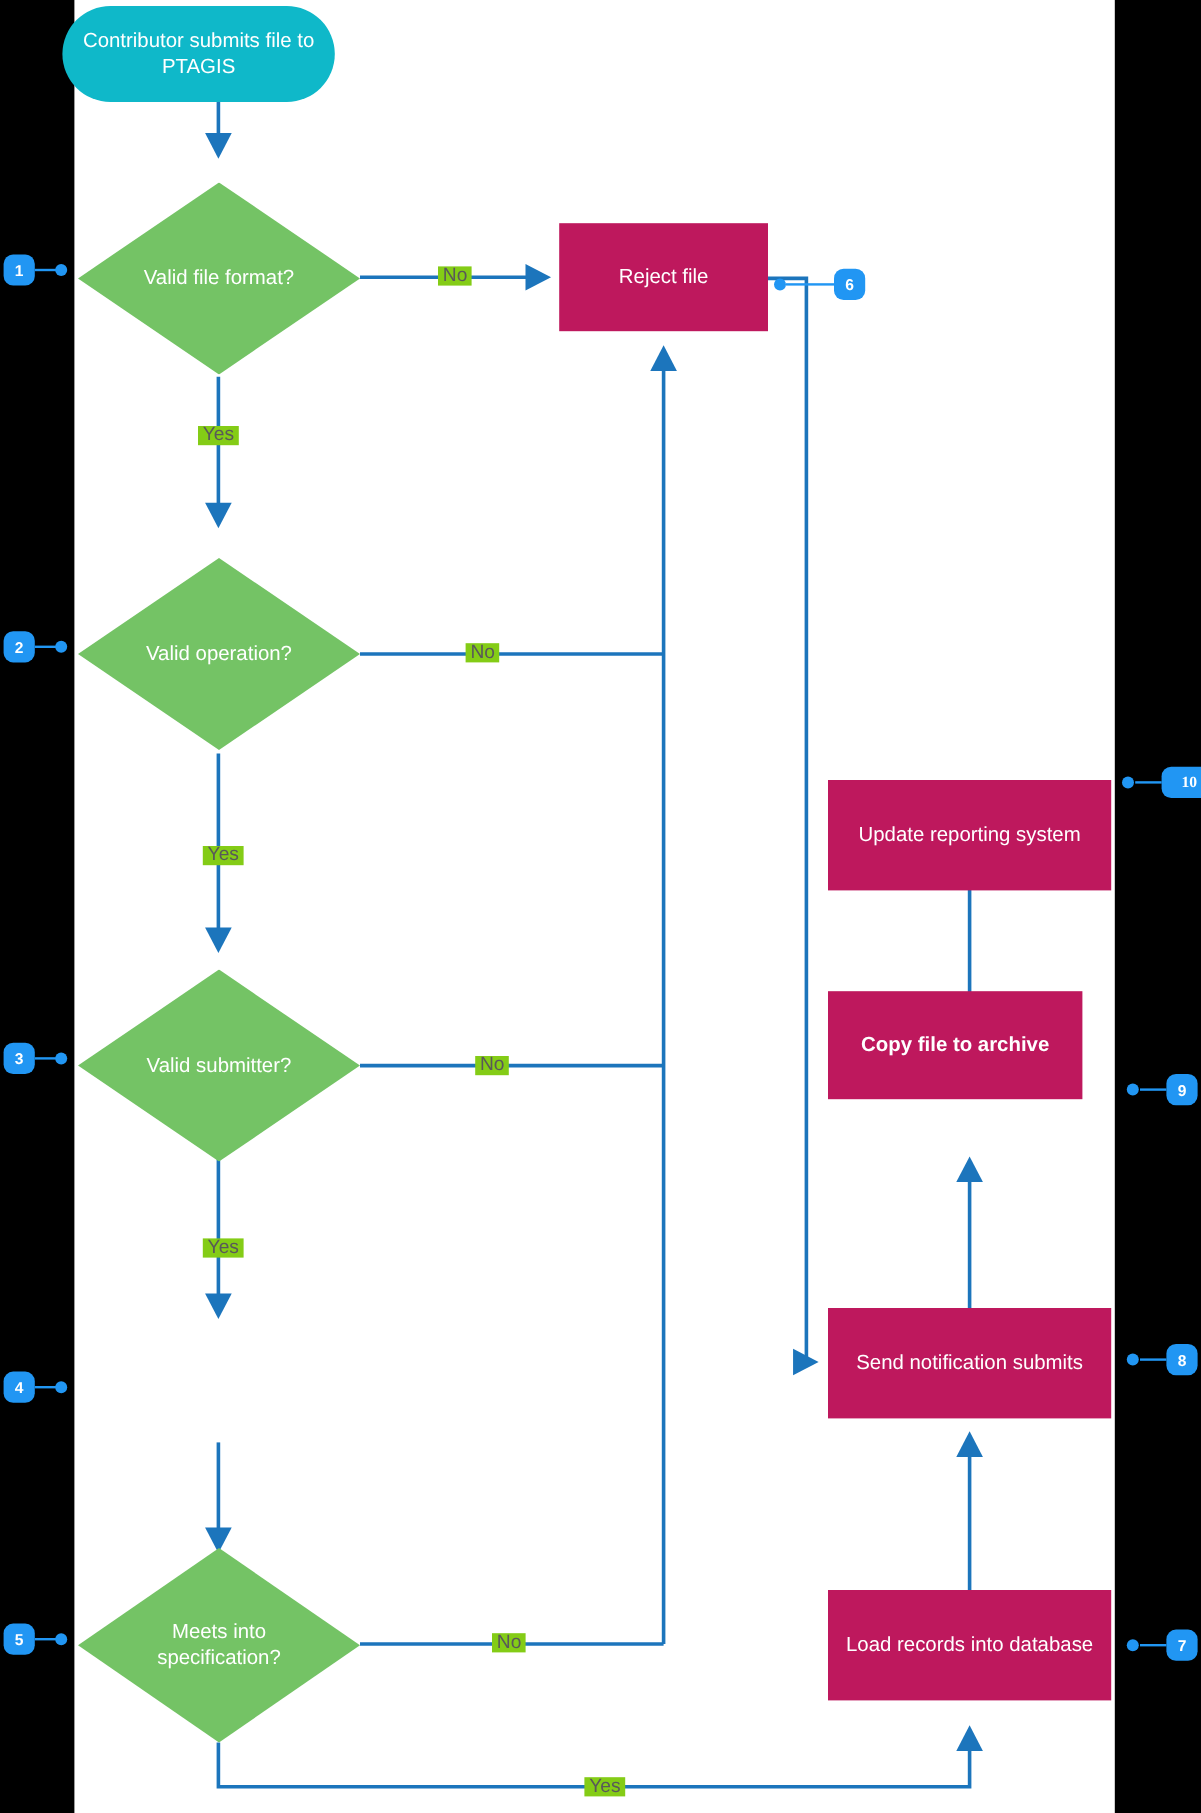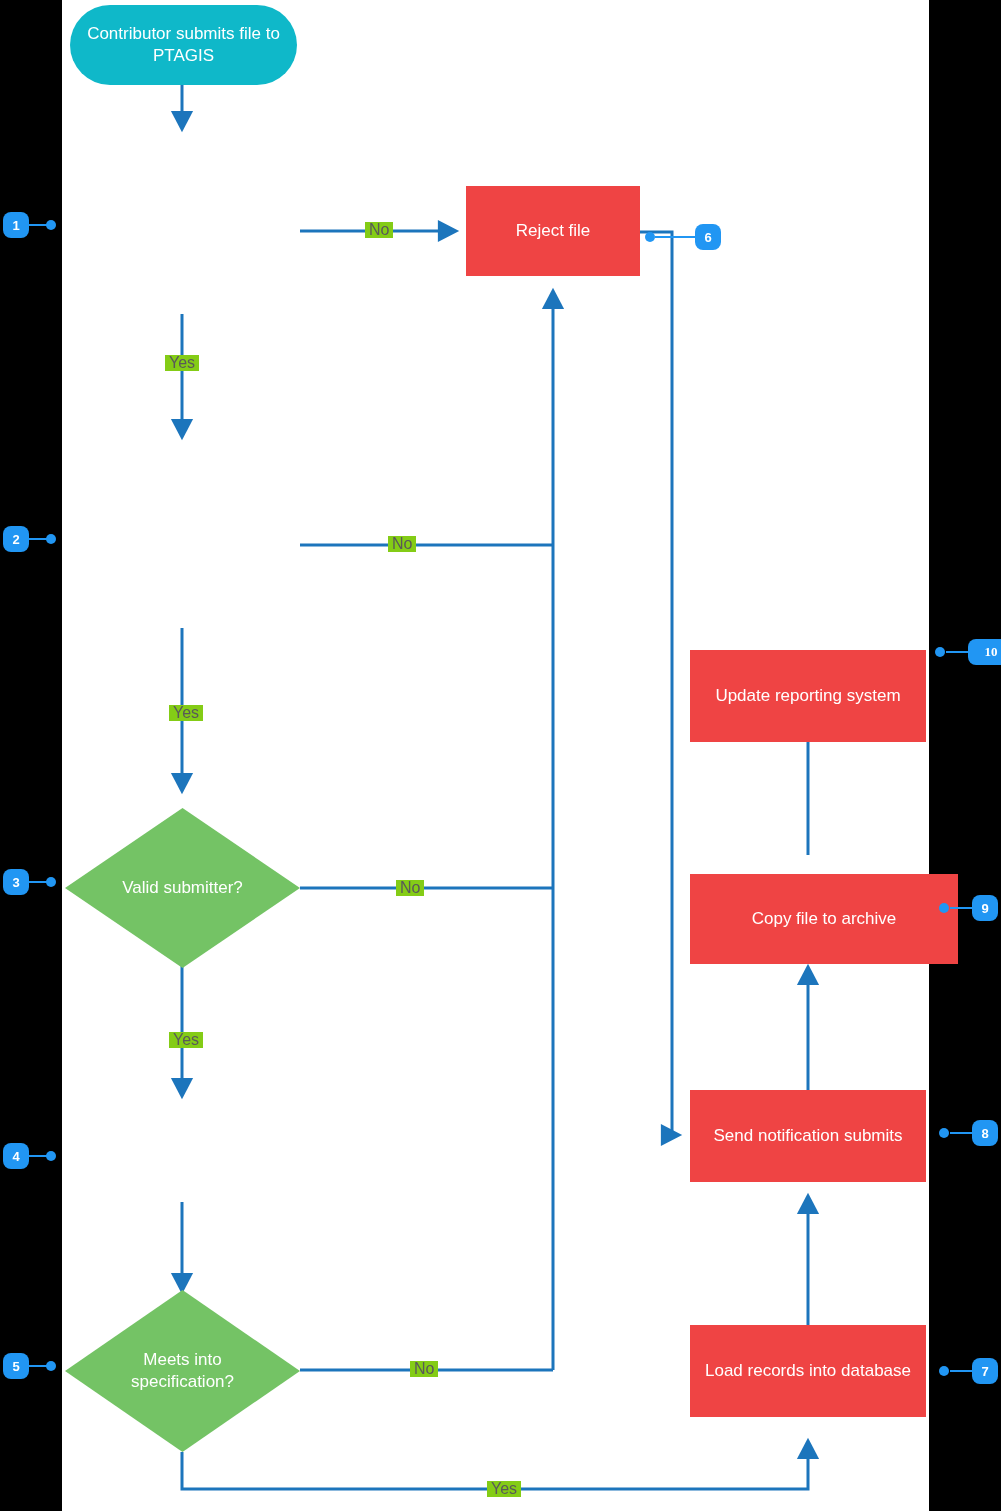--- a/index.html
+++ b/index.html
@@ -3,21 +3,21 @@
 <meta charset="utf-8">
 <style>
   html,body{margin:0;padding:0;background:#000;}
   body{width:1001px;height:1511px;position:relative;overflow:hidden;
        font-family:"Liberation Sans","DejaVu Sans",sans-serif;}
   #stage{position:absolute;left:0;top:0;width:1001px;height:1511px;}
   #canvas{position:absolute;left:62px;top:0;width:867px;height:1511px;background:#ffffff;}
   #edges{position:absolute;left:0;top:0;width:1001px;height:1511px;}
   .node{position:absolute;display:flex;align-items:center;justify-content:center;
         text-align:center;color:#ffffff;line-height:1.28;box-sizing:border-box;}
-  .proc{background:#ef4444;font-size:17px;padding:4px 10px;}
+  .proc{background:#be185d;font-size:17px;padding:4px 10px;}
   .start{background:#0FB8C9;border-radius:40px;font-size:17px;padding:4px 14px;}
   .dia-wrap{position:absolute;}
   .dia-shape{position:absolute;left:0;top:0;width:100%;height:100%;}
   .dia-label{position:absolute;left:0;top:0;width:100%;height:100%;
              display:flex;align-items:center;justify-content:center;text-align:center;
              color:#ffffff;font-size:17px;line-height:1.28;box-sizing:border-box;padding:0 26px;}
   .edge-label{position:absolute;color:#595959;font-size:16px;background:#84cc16;
               padding:0 4px;line-height:1;}
   .callout{position:absolute;width:26px;height:26px;background:#2196F3;border-radius:8px;
            color:#fff;font-size:13px;font-weight:bold;display:flex;align-items:center;
@@ -65,23 +65,35 @@
       <path d="M182,1452 L182,1489 L808,1489 L808,1442" marker-end="url(#arw)"></path>
 
       <path d="M808,1325 L808,1197" marker-end="url(#arw)"></path>
 
       <path d="M808,1090 L808,968" marker-end="url(#arw)"></path>
 
       <path d="M808,855 L808,723" marker-end="url(#arw)"></path>
     </g>
   </svg>
 
-  <div class="node start" style="left:70px;top:5px;width:227px;height:80px;">Contributor submits file to PTAGIS</div>
+  <div class="node start" style="left:52px;top:5px;width:227px;height:80px;">Contributor submits file to PTAGIS</div>
 
+  <div class="dia-wrap" style="left:65px;top:152px;width:235px;height:160px;">
+    <svg class="dia-shape" viewBox="0 0 235 160" preserveAspectRatio="none">
+      <polygon points="117.5,0 235,80 117.5,160 0,80" fill="#74C365"></polygon>
+    </svg>
+    <div class="dia-label">Valid file format?</div>
+  </div>
 
+  <div class="dia-wrap" style="left:65px;top:465px;width:235px;height:160px;">
+    <svg class="dia-shape" viewBox="0 0 235 160" preserveAspectRatio="none">
+      <polygon points="117.5,0 235,80 117.5,160 0,80" fill="#74C365"></polygon>
+    </svg>
+    <div class="dia-label">Valid operation?</div>
+  </div>
 
   <div class="dia-wrap" style="left:65px;top:808px;width:235px;height:160px;">
     <svg class="dia-shape" viewBox="0 0 235 160" preserveAspectRatio="none">
       <polygon points="117.5,0 235,80 117.5,160 0,80" fill="#74C365"></polygon>
     </svg>
     <div class="dia-label">Valid submitter?</div>
   </div>
 
 
   <div class="dia-wrap" style="left:65px;top:1290px;width:235px;height:162px;">
@@ -90,21 +102,21 @@
     </svg>
     <div class="dia-label">Meets into specification?</div>
   </div>
 
   <div class="node proc" style="left:466px;top:186px;width:174px;height:90px;">Reject file</div>
 
   <div class="node proc" style="left:690px;top:1325px;width:236px;height:92px;">Load records into database</div>
 
   <div class="node proc" style="left:690px;top:1090px;width:236px;height:92px;">Send notification submits</div>
 
-  <div class="node proc" style="left:690px;top:874px;width:268px;height:90px;">Copy file to archive</div>
+  <div class="node proc" style="left:690px;top:826px;width:212px;height:90px;font-weight:bold;">Copy file to archive</div>
 
   <div class="node proc" style="left:690px;top:650px;width:236px;height:92px;">Update reporting system</div>
 
   <div class="edge-label" style="left:365px;top:222px;">No</div>
   <div class="edge-label" style="left:165px;top:355px;">Yes</div>
   <div class="edge-label" style="left:388px;top:536px;">No</div>
   <div class="edge-label" style="left:169px;top:705px;">Yes</div>
   <div class="edge-label" style="left:396px;top:880px;">No</div>
   <div class="edge-label" style="left:169px;top:1032px;">Yes</div>
   <div class="edge-label" style="left:410px;top:1361px;">No</div>

